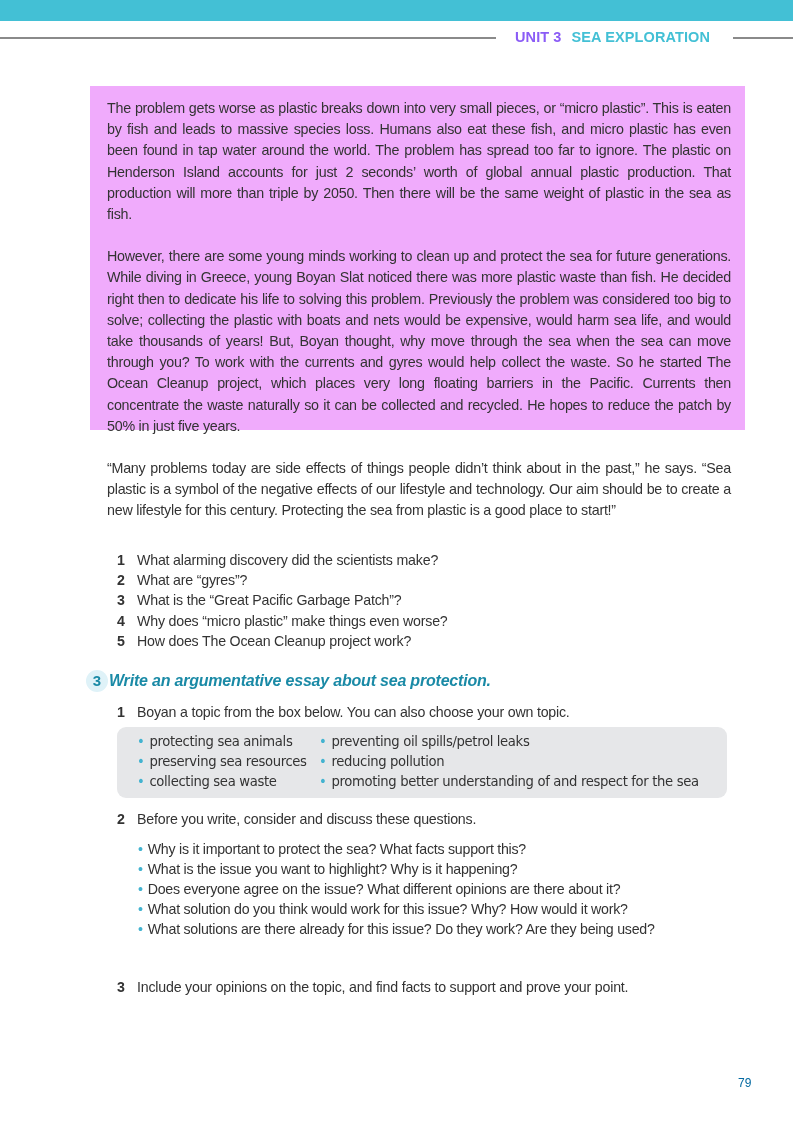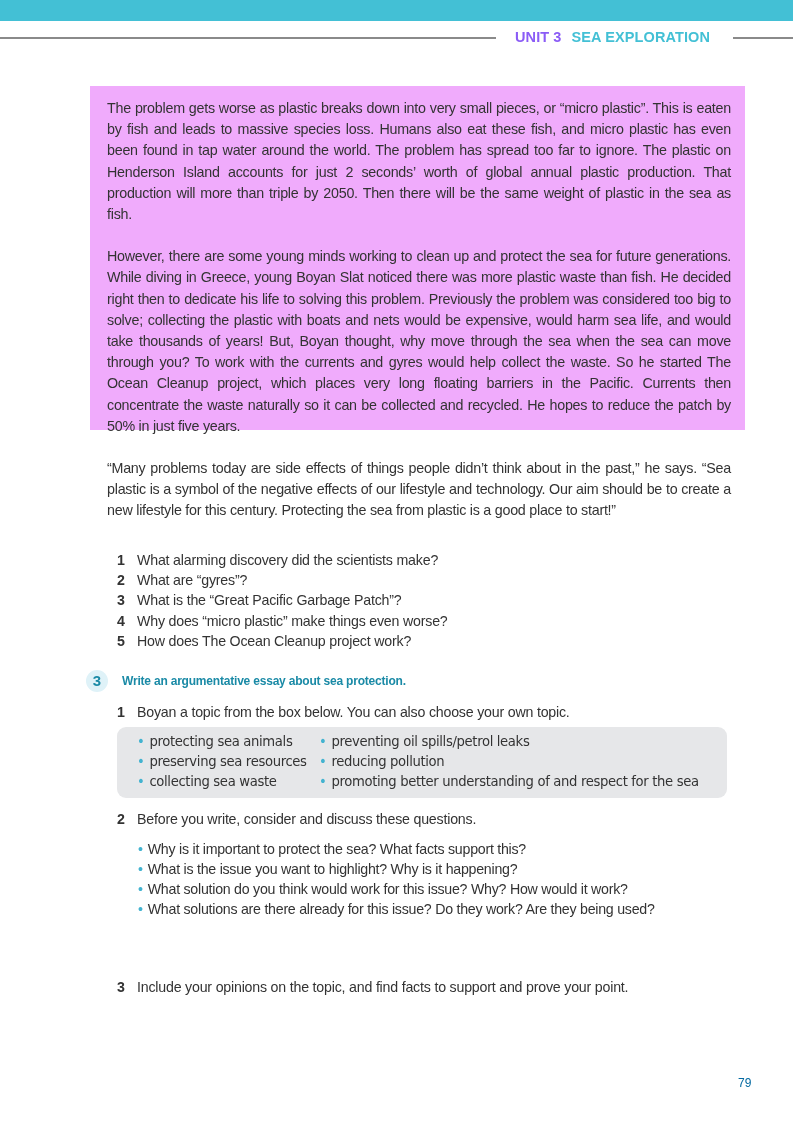--- a/index.html
+++ b/index.html
@@ -17,21 +17,21 @@
   .passage { position: absolute; left: 73px; top: 86px; width: 655px; height: 344px; background: #f0abfc; box-sizing: border-box; padding: 12px 14px 0 17px; margin-left: 17px; }
   .passage p { margin: 0; font-size: 14.3px; line-height: 21.2px; text-align: justify; color: #333; letter-spacing: -0.25px; }
   .passage p + p { margin-top: 21px; }
 
   .questions { position: absolute; left: 117px; top: 550px; width: 600px; }
   .q-item { font-size: 14.2px; line-height: 20.2px; color: #333; white-space: nowrap; letter-spacing: -0.2px; }
   .q-num { display: inline-block; width: 20px; font-weight: bold; color: #333; }
 
   .ex-heading { position: absolute; left: 86px; top: 670px; white-space: nowrap; }
   .ex-badge { display: inline-block; width: 22px; height: 22px; border-radius: 50%; background: #dff2f8; color: #1a8aa6; font-weight: bold; font-size: 15px; text-align: center; line-height: 22px; vertical-align: middle; }
-  .ex-title { display: inline-block; margin-left: 14px; font-size: 12px; font-weight: bold; color: #1a8aa6; vertical-align: middle; letter-spacing: -0.2px; }
+  .ex-title { display: inline-block; margin-left: 1px; font-size: 16px; font-weight: bold; color: #1a8aa6; vertical-align: middle; letter-spacing: -0.2px; font-style: italic; }
 
   .step { position: absolute; left: 117px; font-size: 14.2px; color: #333; white-space: nowrap; letter-spacing: -0.2px; }
   .step .q-num { width: 20px; }
   .step-1 { top: 704px; }
   .step-2 { top: 811px; }
   .step-3 { top: 979px; }
 
   .topic-box { position: absolute; left: 117px; top: 727px; width: 598px; height: 71px; background: #e6e7e9; border-radius: 9px; padding-left: 12px; }
   .topic-col { position: absolute; top: 5px; }
   .topic-col-1 { left: 20px; }
@@ -89,20 +89,21 @@
   </div>
 </div>
 
 <div class="step step-2">
   <span class="q-num">2</span><span>Before you write, consider and discuss these questions.</span>
 </div>
 
 <div class="discuss-list">
   <div class="d-item"><span class="bullet">•</span><span>Why is it important to protect the sea? What facts support this?</span></div>
   <div class="d-item"><span class="bullet">•</span><span>What is the issue you want to highlight? Why is it happening?</span></div>
+  <div class="d-item"><span class="bullet">•</span><span>Does everyone agree on the issue? What different opinions are there about it?</span></div>
   <div class="d-item"><span class="bullet">•</span><span>What solution do you think would work for this issue? Why? How would it work?</span></div>
   <div class="d-item"><span class="bullet">•</span><span>What solutions are there already for this issue? Do they work? Are they being used?</span></div>
 </div>
 
 <div class="step step-3">
   <span class="q-num">3</span><span>Include your opinions on the topic, and find facts to support and prove your point.</span>
 </div>
 
 <div class="page-number">79</div>
 

